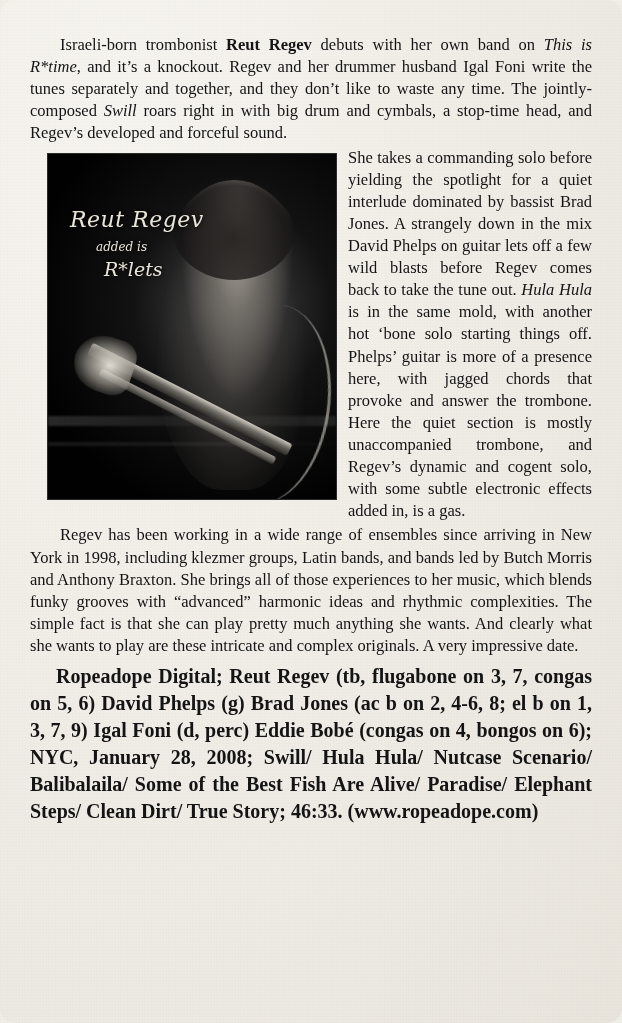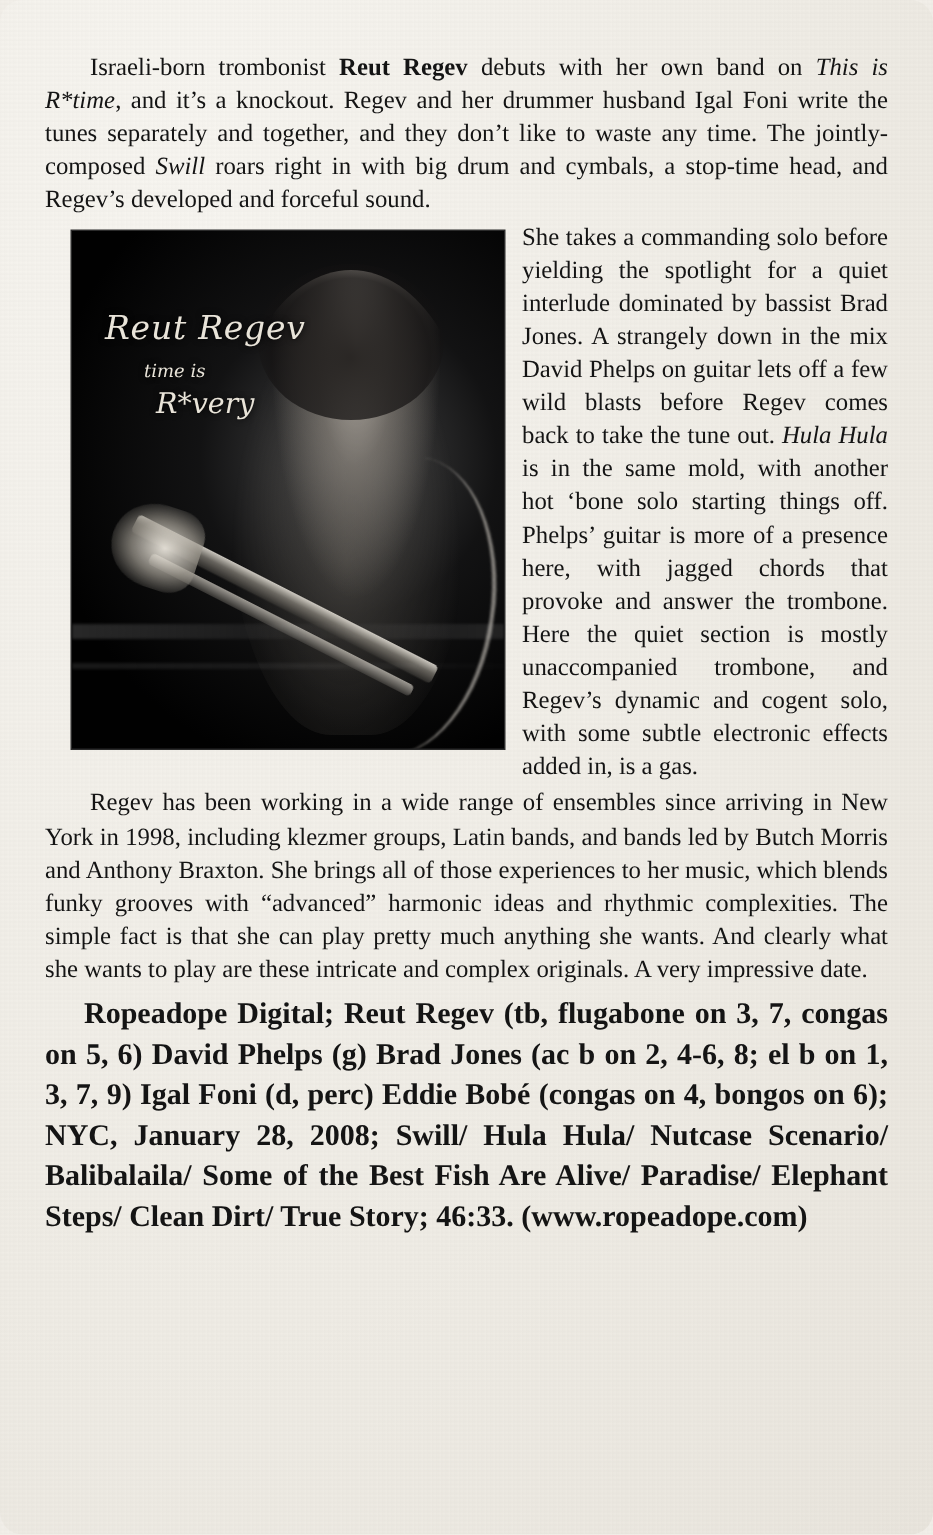--- a/index.html
+++ b/index.html
@@ -203,22 +203,22 @@
       <div class="figure"></div>
       <div class="hair"></div>
       <div class="arc"></div>
       <div class="slide"></div>
       <div class="slide2"></div>
       <div class="bell"></div>
       <div class="streak"></div>
       <div class="streak2"></div>
       <div class="cover-text">
         <div class="cover-artist">Reut Regev</div>
-        <div class="cover-sub">time is</div>
-        <div class="cover-album">R*very</div>
+        <div class="cover-sub">added is</div>
+        <div class="cover-album">R*lets</div>
       </div>
     </div>
 
     <p class="para no-indent">
       <span>She takes a commanding solo before yielding the spotlight for a quiet interlude dominated by bassist Brad Jones. A strangely down in the mix David Phelps on guitar lets off a few wild blasts before Regev comes back to take the tune out. </span><span class="ital">Hula Hula</span><span> is in the same mold, with another hot ‘bone solo starting things off. Phelps’ guitar is more of a presence here, with jagged chords that provoke and answer the trombone. Here the quiet section is mostly unaccompanied trombone, and Regev’s dynamic and cogent solo, with some subtle electronic effects added in, is a gas.</span>
     </p>
 
     <p class="para">
       <span>Regev has been working in a wide range of ensembles since arriving in New York in 1998, including klezmer groups, Latin bands, and bands led by Butch Morris and Anthony Braxton. She brings all of those experiences to her music, which blends funky grooves with “advanced” harmonic ideas and rhythmic complexities. The simple fact is that she can play pretty much anything she wants. And clearly what she wants to play are these intricate and complex originals. A very impressive date.</span>
     </p>

